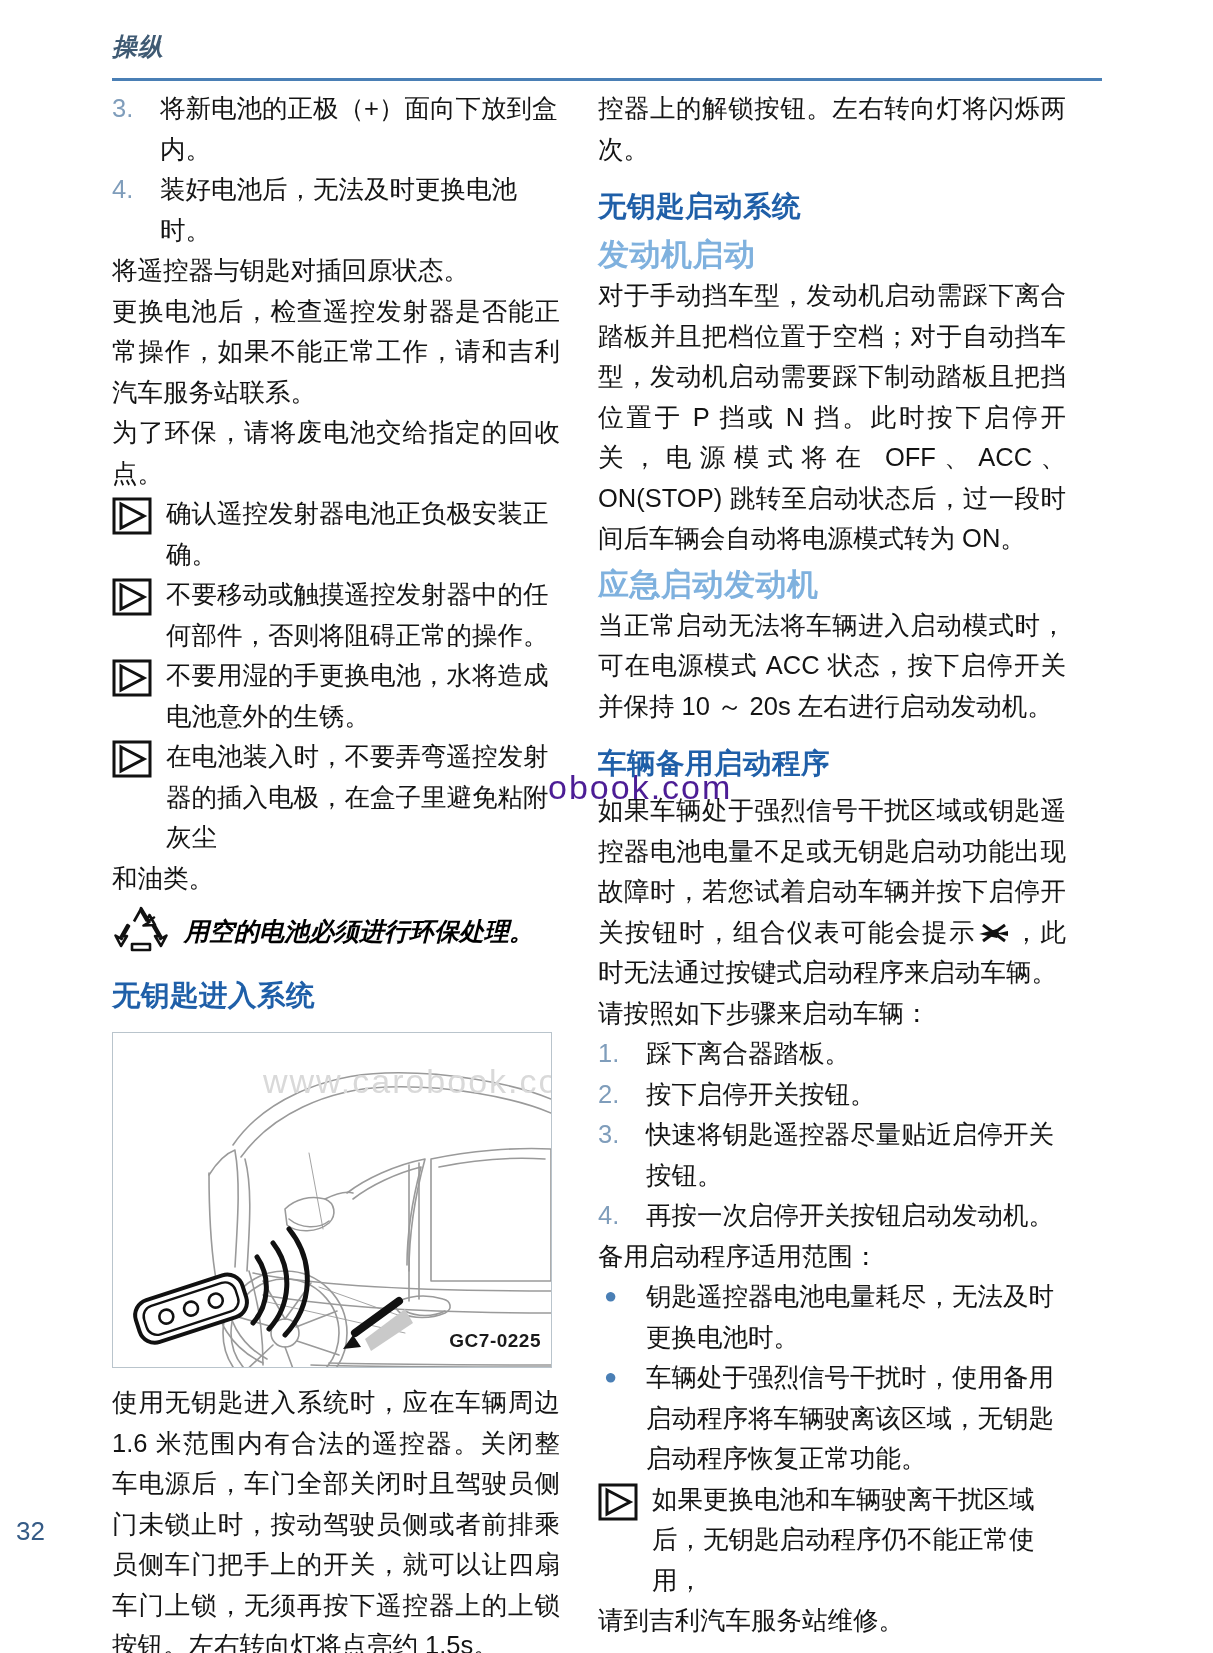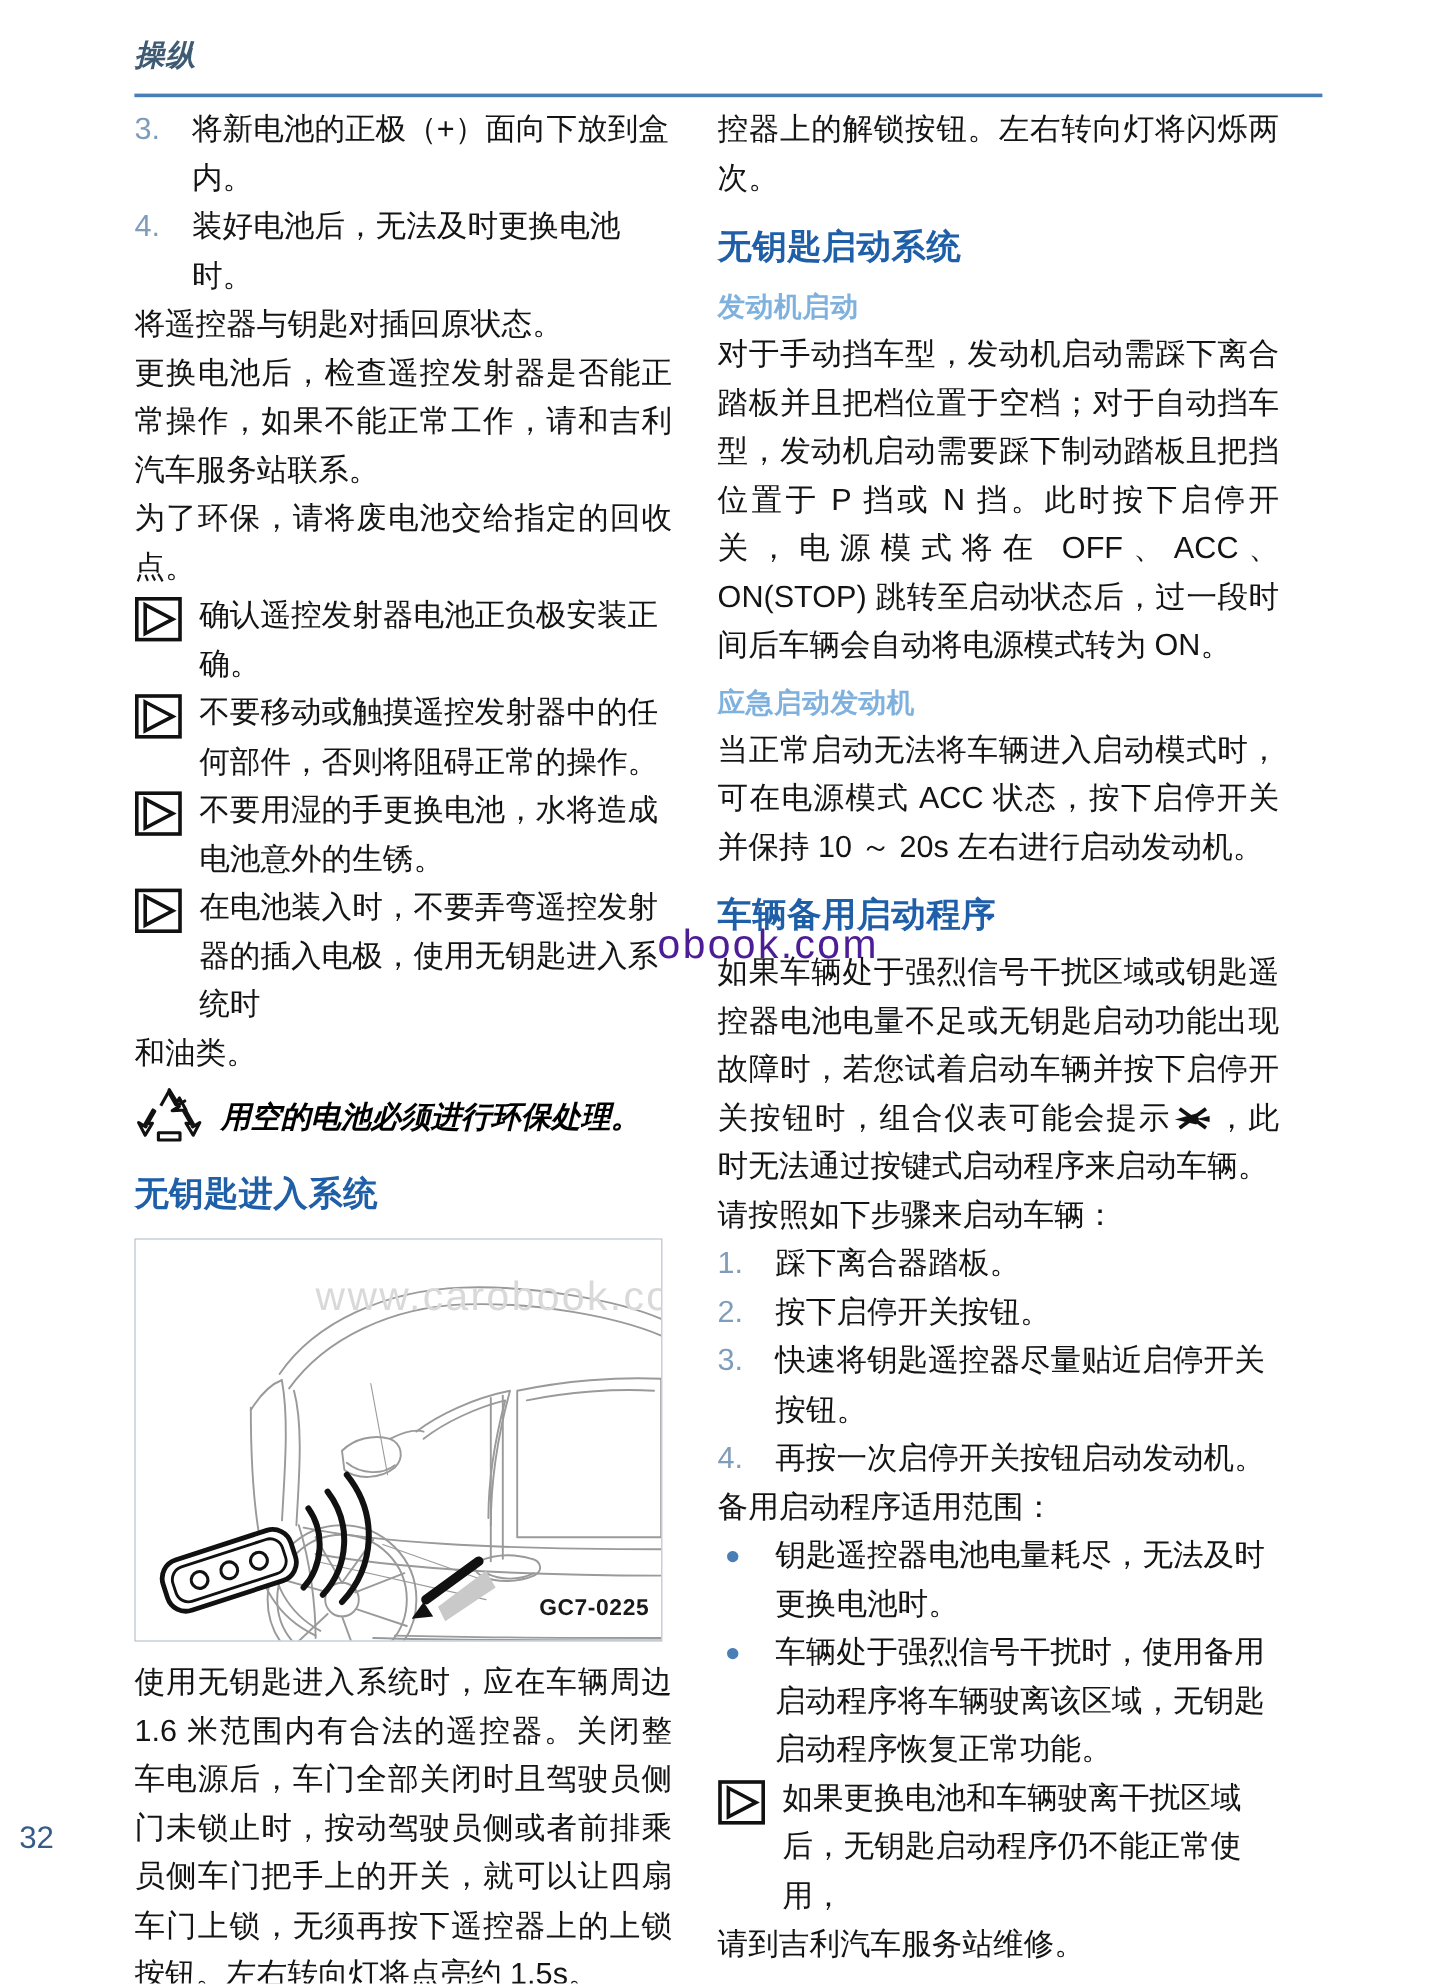--- a/index.html
+++ b/index.html
@@ -91,21 +91,21 @@
     line-height:32px;
   }
 
   
   .h-main{
     font-weight:700;font-size:28.5px;color:#1f5fa8;
     line-height:46px;margin-top:14px;margin-bottom:4px;
     letter-spacing:0.5px;
   }
   .h-sub{
-    font-weight:700;font-size:23px;color:#7fb1de;
+    font-weight:700;font-size:31px;color:#7fb1de;
     line-height:40px;margin-top:6px;margin-bottom:0px;
     letter-spacing:0.5px;
   }
 
   
   .figure{
     position:relative;
     margin-top:14px;
     width:440px;height:336px;
     border:1px solid #b9c4cc;
@@ -218,21 +218,21 @@
       <span class="note-text">不要用湿的手更换电池，水将造成电池意外的生锈。</span>
     </div>
 
     <div class="note">
       <span class="note-icon">
         <svg width="40" height="38" viewBox="0 0 40 38">
           <rect x="2" y="2" width="36" height="34" fill="none" stroke="#111" stroke-width="3"></rect>
           <path d="M9 7 L32 19 L9 31 Z" fill="none" stroke="#111" stroke-width="3" stroke-linejoin="miter"></path>
         </svg>
       </span>
-      <span class="note-text">在电池装入时，不要弄弯遥控发射器的插入电极，使用无钥匙进入系统时</span>
+      <span class="note-text">在电池装入时，不要弄弯遥控发射器的插入电极，在盒子里避免粘附灰尘</span>
     </div>
 
     <p class="para">和油类。</p>
 
     <div class="recycle">
       <span class="recycle-icon">
         <svg width="58" height="52" viewBox="0 0 58 52">
           <g fill="none" stroke="#111" stroke-width="2.6" stroke-linejoin="round">
             <path d="M29 5 L36 17 L42 13.5 L36 17 L29 5 L22 17.5"></path>
             <path d="M29 4 L37.5 18 L31.5 21.5 L43 21 L37.5 11 L34.5 16.5 L29 7 Z"></path>

